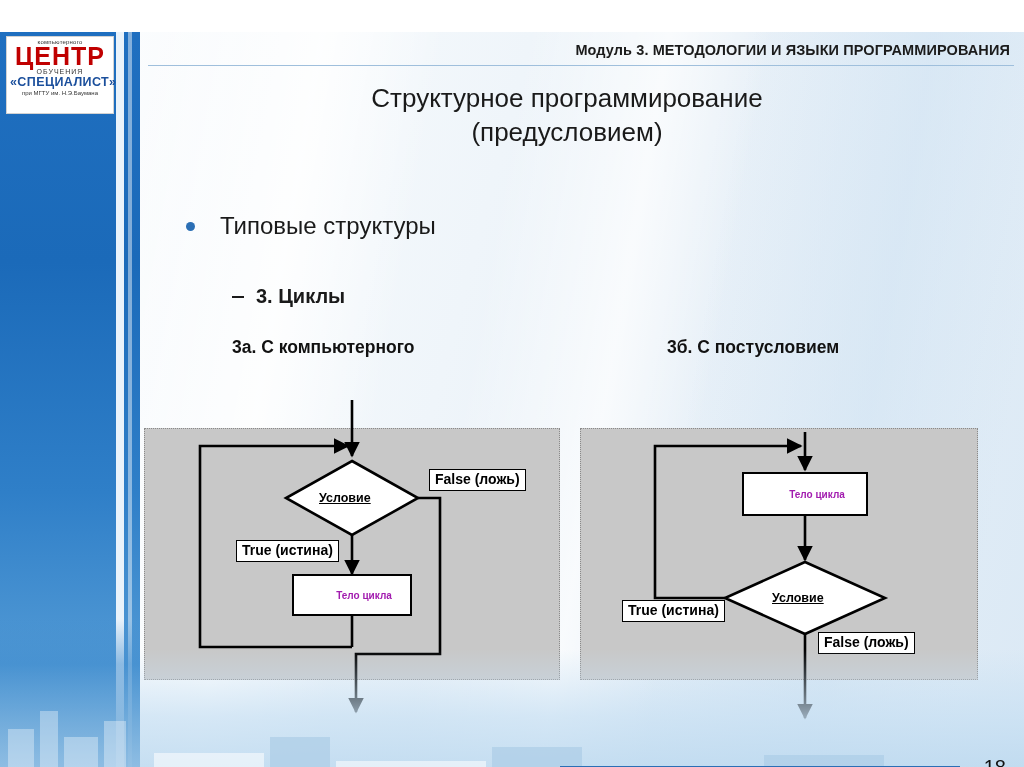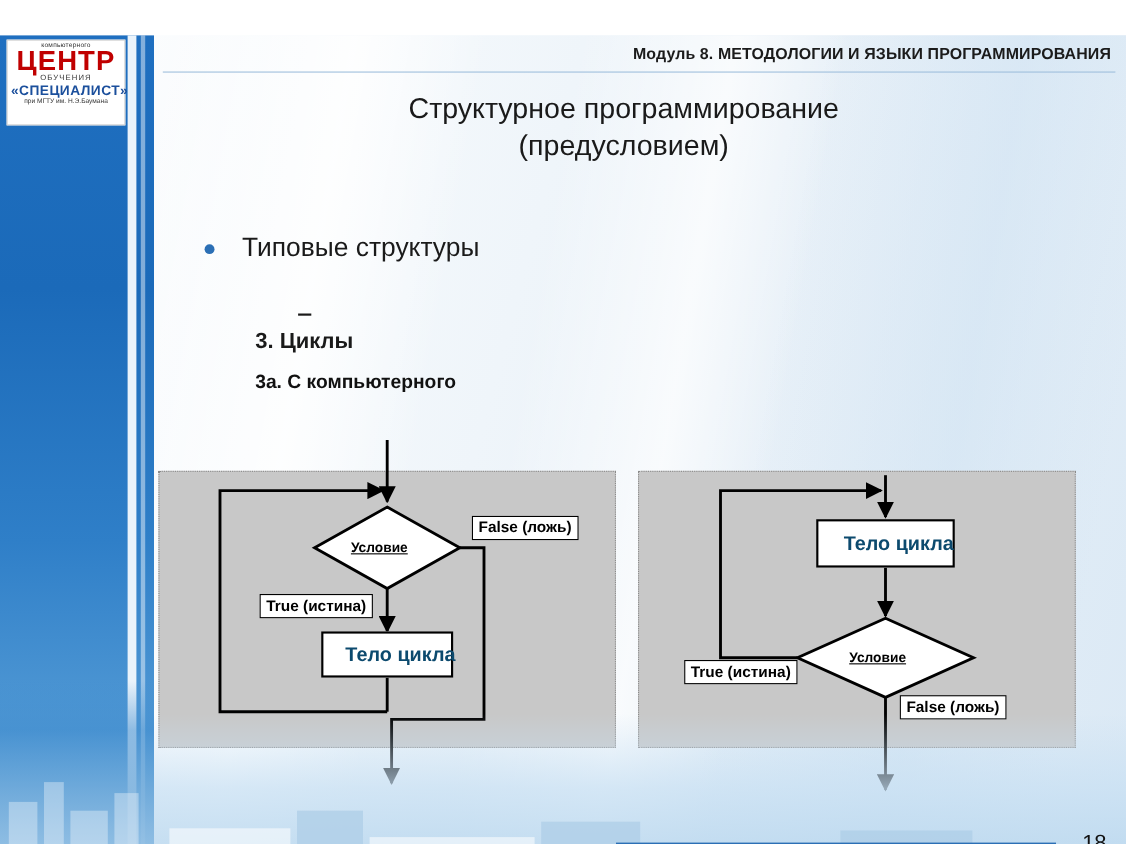--- a/index.html
+++ b/index.html
@@ -122,21 +122,20 @@
   }
   .bullet2 {
     position: absolute;
     left: 232px; top: 253px;
     font-size: 20px;
     font-weight: bold;
     color: #1a1a1a;
     display: flex;
     align-items: center;
     gap: 12px;
-    flex-direction: column;
   }
   .bullet2 .dash {
     width: 12px; height: 2px; background: #1a1a1a; display: inline-block;
   }
   .sub-a {
     position: absolute; left: 232px; top: 305px;
     font-size: 17.5px; font-weight: bold; color: #111;
   }
   .sub-b {
     position: absolute; left: 667px; top: 305px;
@@ -155,23 +154,23 @@
   .layer { position: absolute; left: 0; top: 0; width: 1024px; height: 767px; pointer-events: none; }
 
   .nodebox {
     position: absolute;
     background: #ffffff;
     border: 2px solid #000000;
     box-sizing: border-box;
     display: flex;
     align-items: center;
     justify-content: center;
-    font-size: 18px;
-    font-weight: bold;
-    color: #0c4a6e;
+    font-size: 10px;
+    font-weight: bold;
+    color: #a21caf;
     white-space: nowrap;
     padding-left: 24px;
   }
   .lbl {
     position: absolute;
     background: #ffffff;
     border: 1px solid #000000;
     box-sizing: border-box;
     font-size: 14px;
     font-weight: bold;
@@ -225,37 +224,38 @@
   </div>
 
   <div class="logo">
     <div class="l1">компьютерного</div>
     <div class="l2">ЦЕНТР</div>
     <div class="l3">ОБУЧЕНИЯ</div>
     <div class="l4">«СПЕЦИАЛИСТ»</div>
     <div class="l5">при МГТУ им. Н.Э.Баумана</div>
   </div>
 
-  <div class="header-title">Модуль 8. МЕТОДОЛОГИИ И ЯЗЫКИ ПРОГРАММИРОВАНИЯ</div>
+  <div class="header-title">Модуль 3. МЕТОДОЛОГИИ И ЯЗЫКИ ПРОГРАММИРОВАНИЯ</div>
   <div class="header-rule"></div>
 
   <div class="title">
     <div>Структурное программирование</div>
     <div>(предусловием)</div>
   </div>
 
   <div class="bullet1">
     <span class="dot"></span>
     <span>Типовые структуры</span>
   </div>
   <div class="bullet2">
     <span class="dash"></span>
     <span>3. Циклы</span>
   </div>
   <div class="sub-a">3а. С компьютерного</div>
+  <div class="sub-b">3б. С постусловием</div>
 
   <div class="panel" id="panel-left"></div>
   <div class="panel" id="panel-right"></div>
 
   <svg class="layer" viewBox="0 0 1024 767" xmlns="http://www.w3.org/2000/svg">
     <defs>
       <marker id="arrow" viewBox="0 0 10 10" refX="9" refY="5" markerWidth="6" markerHeight="6" orient="auto-start-reverse">
         <path d="M 0 0 L 10 5 L 0 10 z" fill="#000"></path>
       </marker>
     </defs>

